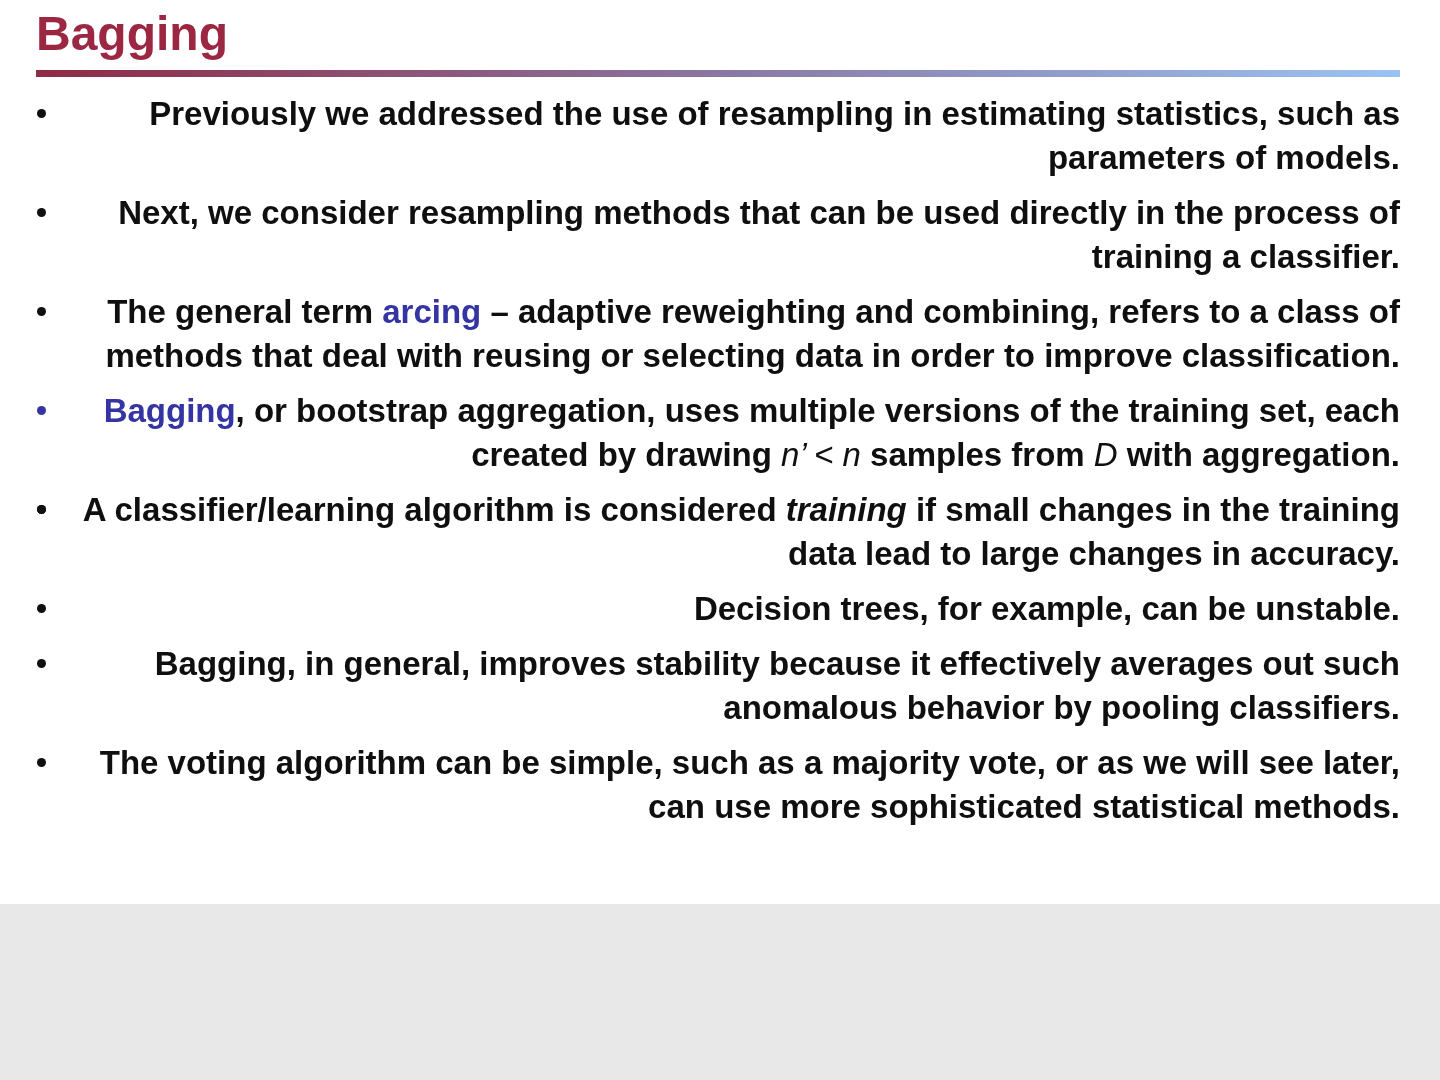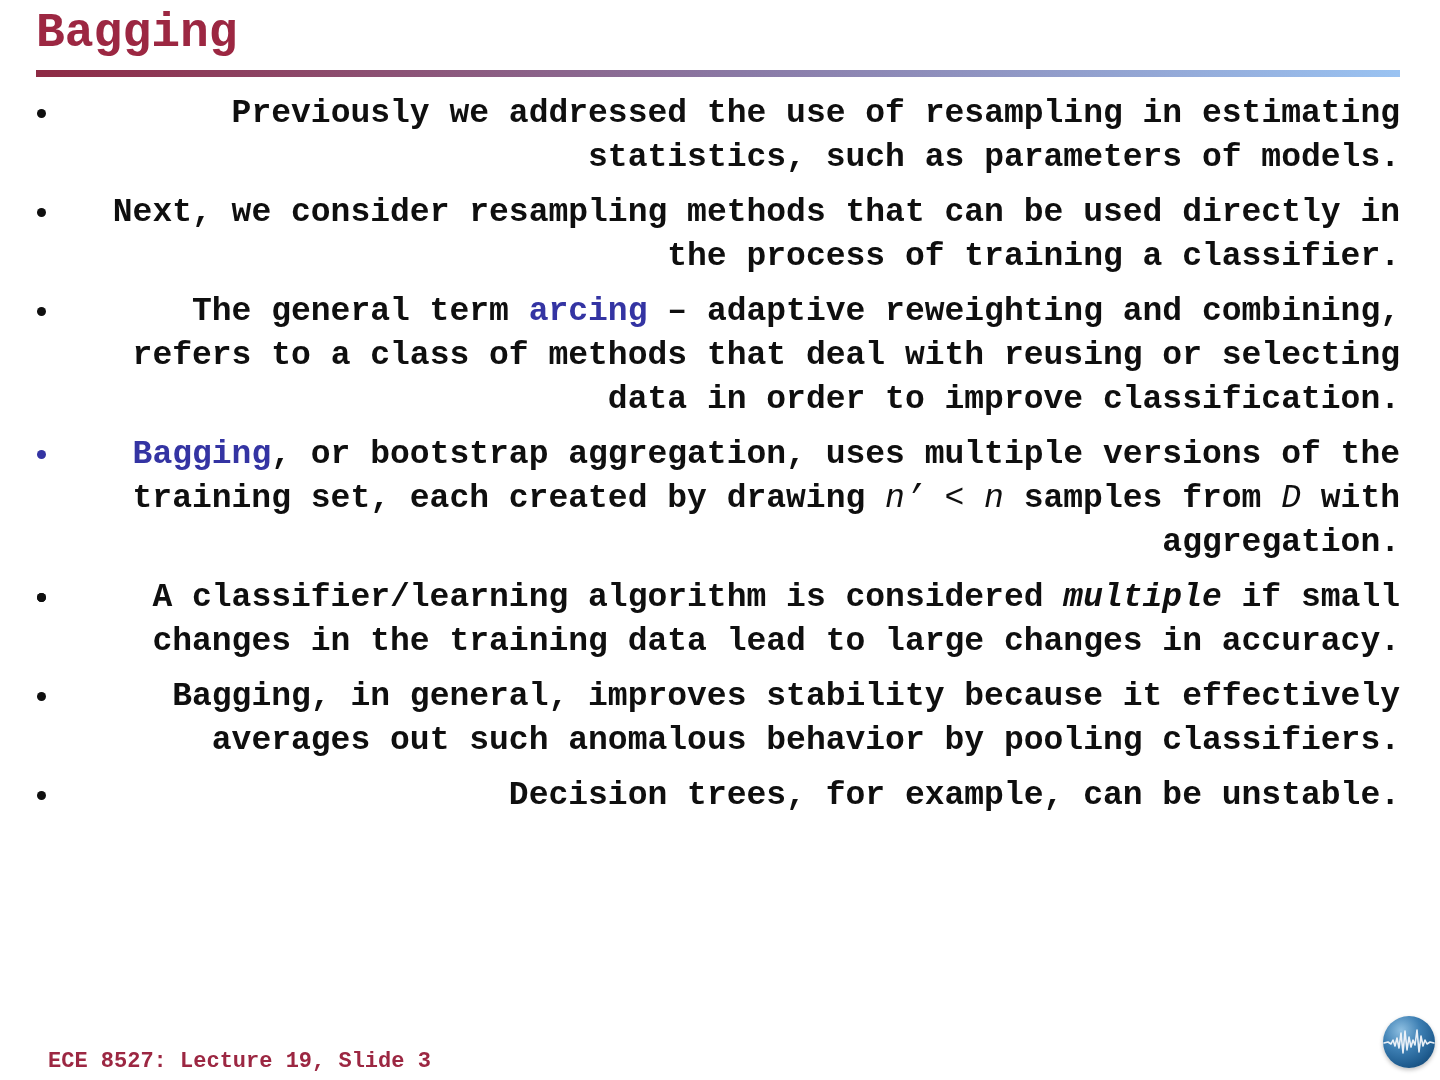--- a/index.html
+++ b/index.html
@@ -1,21 +1,21 @@
 <!DOCTYPE html>
 <html style="--maroon: #9C2742; --blue: #3434A3; --body: #0F0F0F; --rule-left: #8E2A44; --rule-mid: #8A7AA6; --rule-right: #9AC3F2;"><head>
 <meta charset="utf-8">
 <style>
   html,body{margin:0;padding:0;background:#e8e8e8;}
   .slide{
     position:relative;
-    width:1440px;height:1080px;
+    width:1440px;height:904px;
     background:#ffffff;
     overflow:hidden;
-    font-family:Liberation Mono, monospace;
+    font-family:Liberation Sans, sans-serif;
   }
   
   .title{
     position:absolute;left:36px;top:6px;
     font-size:48px;font-weight:bold;
     color:var(--maroon);
     letter-spacing:0px;
     margin:0;
   }
   .rule{
@@ -72,23 +72,24 @@
 
   <h1 class="title">Bagging</h1>
   <div class="rule"></div>
 
   <ul class="bullets" id="bullets">
       <li class="bullet"><span class="marker"></span><span class="seg-b">Previously we addressed the use of resampling in estimating statistics, such as parameters of models.</span></li>
       <li class="bullet"><span class="marker"></span><span class="seg-b">Next, we consider resampling methods that can be used directly in the process of training a classifier.</span></li>
       <li class="bullet"><span class="marker"></span><span class="seg-b">The general term </span><span class="seg-b-blue">arcing</span><span class="seg-b"> – adaptive reweighting and combining, refers to a class of methods that deal with reusing or selecting data in order to improve classification.</span></li>
       <li class="bullet"><span class="marker marker-blue"></span><span class="seg-b-blue">Bagging</span><span class="seg-b">, or bootstrap aggregation, uses multiple versions of the training set, each created by drawing </span><span class="seg-i">n’ &lt; n</span><span class="seg-b"> samples from </span><span class="seg-i">D</span><span class="seg-b"> with aggregation.</span></li>
       <li class="bullet"><span class="marker"></span></li>
-      <li class="bullet"><span class="marker"></span><span class="seg-b">A classifier/learning algorithm is considered </span><span class="seg-bi">multiple</span><span class="seg-b"> if small changes in the training data lead to large changes in accuracy.</span></li>
+      <li class="bullet"><span class="marker"></span><span class="seg-b">A classifier/learning algorithm is considered </span><span class="seg-bi">training</span><span class="seg-b"> if small changes in the training data lead to large changes in accuracy.</span></li>
+      <li class="bullet"><span class="marker"></span><span class="seg-b">Decision trees, for example, can be unstable.</span></li>
       <li class="bullet"><span class="marker"></span><span class="seg-b">Bagging, in general, improves stability because it effectively averages out such anomalous behavior by pooling classifiers.</span></li>
-      <li class="bullet"><span class="marker"></span><span class="seg-b">Decision trees, for example, can be unstable.</span></li>
+      <li class="bullet"><span class="marker"></span><span class="seg-b">The voting algorithm can be simple, such as a majority vote, or as we will see later, can use more sophisticated statistical methods.</span></li>
     </ul>
 
   <div class="footer-text">ECE 8527: Lecture 19, Slide 3</div>
 
   <div class="logo">
     <svg width="52" height="52" viewBox="0 0 52 52">
       <polyline points="1,27 5,26 8,28 10,24 12,30 14,22 16,32 18,17 20,37 22,15 24,34 26,21 28,31 30,24 32,29 34,14 36,36 38,20 40,30 42,24 44,28 47,26 51,27" fill="none" stroke="#f2f6fa" stroke-width="1.6" stroke-linejoin="round" stroke-linecap="round" opacity="0.95"></polyline>
     </svg>
   </div>
 

